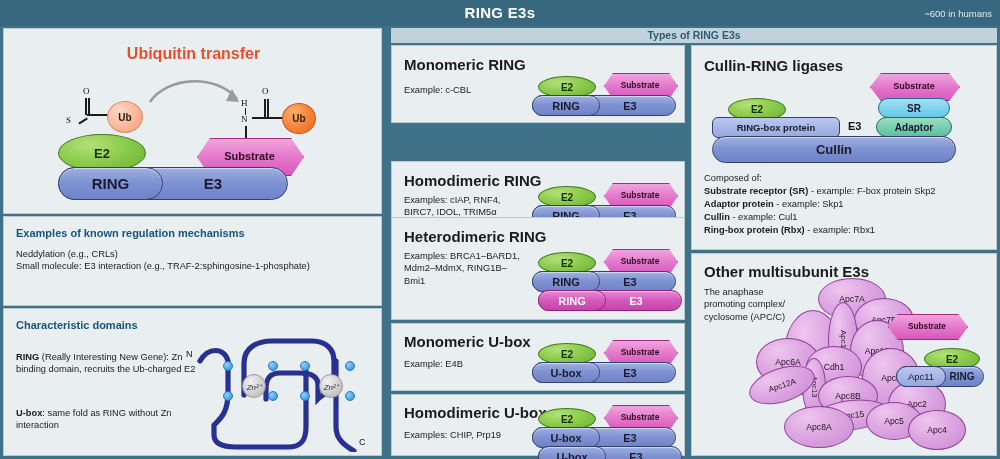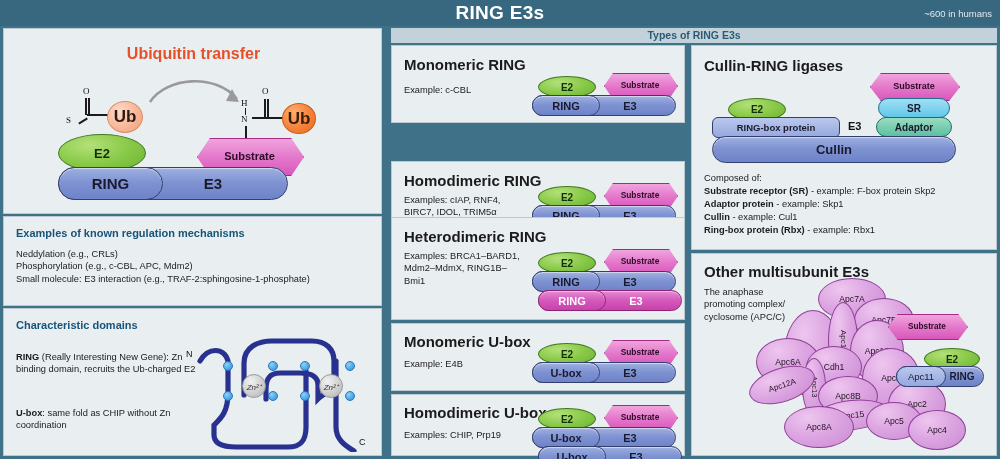--- a/index.html
+++ b/index.html
@@ -2,21 +2,21 @@
 <html><head>
 <meta charset="utf-8">
 <style>
   html,body{margin:0;padding:0;background:#fff;}
   body{width:1000px;height:459px;font-family:"Liberation Sans",sans-serif;overflow:hidden;}
   .poster{position:relative;width:1000px;height:459px;background:#3f7189;}
 
   
   .header{position:absolute;left:0;top:0;width:1000px;height:26px;background:#376880;}
   .header .title{position:absolute;left:0;top:0;width:1000px;text-align:center;line-height:26px;
-    color:#ffffff;font-size:19px;font-weight:bold;letter-spacing:.3px;}
+    color:#ffffff;font-size:15px;font-weight:bold;letter-spacing:.3px;}
   .header .count{position:absolute;right:8px;top:0;line-height:27px;color:#dfe8ec;font-size:9.5px;}
 
   
   .col-left{position:absolute;left:3px;top:28px;width:379px;height:428px;}
   .col-mid{position:absolute;left:391px;top:28px;width:294px;height:428px;}
   .col-right{position:absolute;left:691px;top:28px;width:306px;height:428px;}
 
   .subbar{position:absolute;left:391px;top:28px;width:606px;height:15px;background:#c3d2da;}
   .subbar span{display:block;width:100%;text-align:center;line-height:15px;color:#2a5b74;
     font-size:10.5px;font-weight:bold;}
@@ -56,21 +56,21 @@
   .hexo{position:absolute;}
   .hexo .hx{width:100%;height:100%;
     background:linear-gradient(180deg,#f0a4dd 0%,#e479cb 50%,#d957bb 100%);
     border:1.3px solid #a42a86;
     clip-path:polygon(0% 50%,12% 0%,88% 0%,100% 50%,88% 100%,12% 100%);}
   .hexo span{position:absolute;left:0;top:0;width:100%;height:100%;
     display:flex;align-items:center;justify-content:center;
     font-weight:bold;color:#2c0c25;}
 
   .ub{position:absolute;border-radius:50%;display:flex;align-items:center;justify-content:center;
-    font-weight:bold;font-size:17px;color:#2b1a10;}
+    font-weight:bold;font-size:10px;color:#2b1a10;}
   .ub-pale{background:radial-gradient(circle at 34% 30%,#ffd9c6 0%,#f7b494 60%,#ef9f79 100%);
     border:1px solid #dc8c63;}
   .ub-or{background:radial-gradient(circle at 34% 30%,#ffae6b 0%,#f4813a 55%,#e96a16 100%);
     border:1px solid #c95c12;color:#3a1c05;}
 
   .atom{position:absolute;font-size:9px;color:#111;font-family:"Liberation Serif",serif;}
   .bond{position:absolute;background:#1b1b1b;}
 
   
   .apc{position:absolute;border-radius:50%;
@@ -141,32 +141,31 @@
       </div>
 
       <div class="pill pill-blue" style="left:54px;top:138px;width:230px;height:33px;font-size:15px;padding-left:80px;">E3</div>
       <div class="pill pill-blue" style="left:54px;top:138px;width:105px;height:33px;font-size:15px;">RING</div>
     </div>
 
     <div class="box" id="lb2">
       <h3 style="margin:10px 0 0 12px;">Examples of known regulation mechanisms</h3>
       <div class="body-t" style="margin:9px 0 0 12px;">
         <div>Neddylation (e.g., CRLs)</div>
-        <div>Phosphorylation (e.g., c-CBL, APC, Mdm2)</div>
         <div>Small molecule: E3 interaction (e.g., TRAF-2:sphingosine-1-phosphate)</div>
       </div>
     </div>
 
     <div class="box" id="lb3">
       <h3 style="margin:10px 0 0 12px;">Characteristic domains</h3>
       <div class="body-t" style="position:absolute;left:12px;top:42px;width:180px;">
         <b>RING</b><span> (Really Interesting New Gene): Zn binding domain, recruits the Ub-charged E2</span>
       </div>
       <div class="body-t" style="position:absolute;left:12px;top:98px;width:180px;">
-        <b>U-box</b><span>: same fold as CHIP without Zn coordination</span>
+        <b>U-box</b><span>: same fold as RING without Zn interaction</span>
       </div>
 
       <svg width="200" height="125" style="position:absolute;left:180px;top:18px;">
         <g fill="none" stroke="#28318f" stroke-width="5.2" stroke-linecap="round">
           <path d="M16 34 C 24 20, 40 20, 44 34 L44 66 C 44 86, 36 92, 30 98 L30 108 C 30 118, 42 120, 52 120 L 104 120 C 118 120, 122 112, 122 100 L122 44"></path>
           <path d="M60 68 L60 36 C 60 20, 74 14, 88 14 L 128 14 C 142 14, 150 22, 150 34 L150 54 C 150 64, 140 66, 134 72 L134 58 C 134 48, 124 46, 116 46 L 96 46 C 84 46, 82 54, 82 62 L82 72"></path>
           <path d="M152 34 L152 100 C 152 112, 160 118, 170 124"></path>
         </g>
       </svg>
 

